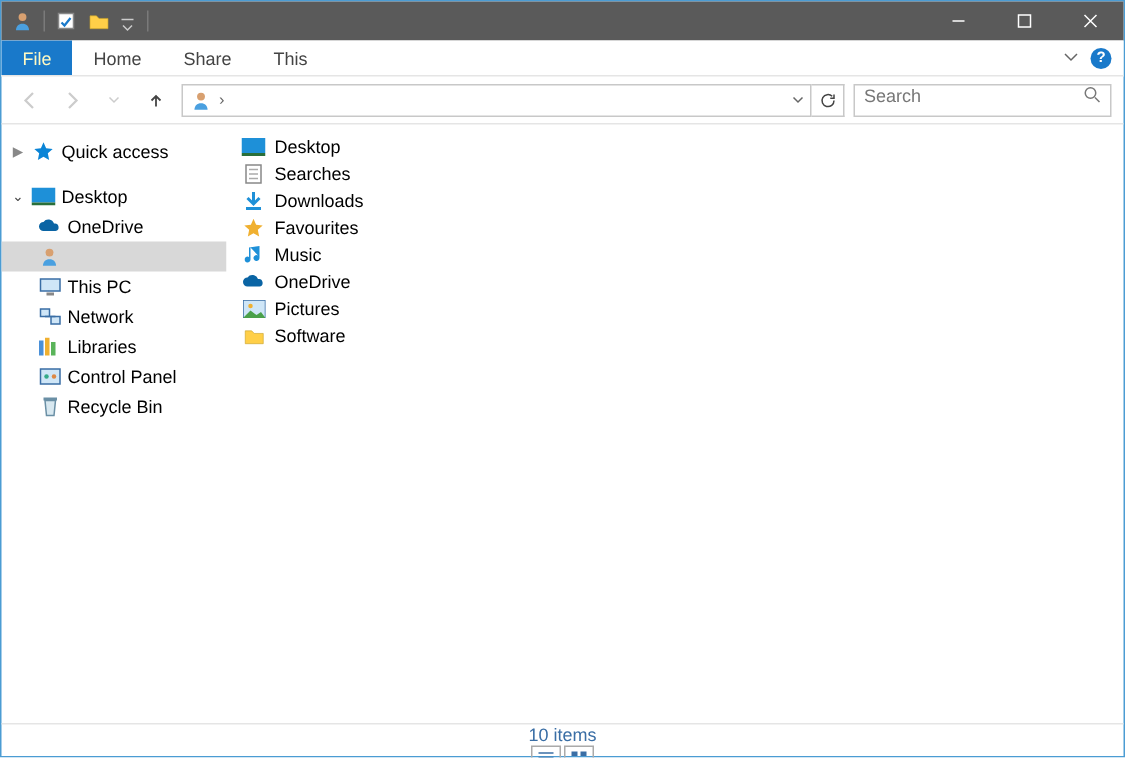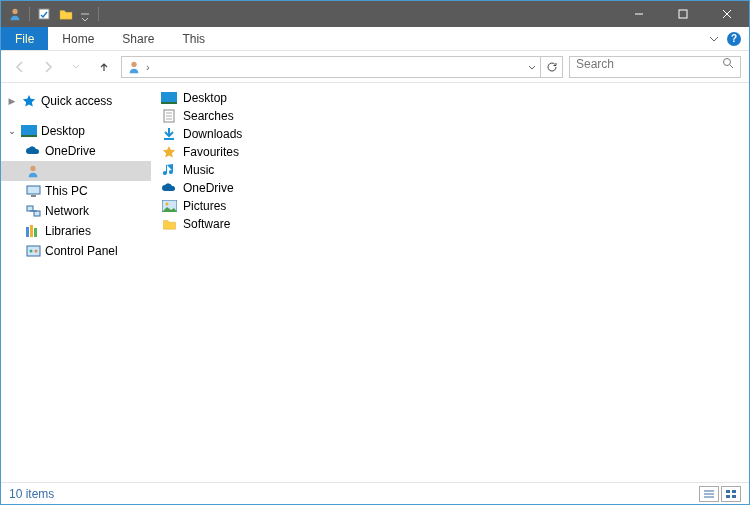--- a/index.html
+++ b/index.html
@@ -31,21 +31,21 @@
   .body { flex: 1; display: flex; min-height:0; }
   .navpane { width: 150px; padding-top: 8px; font-size: 12px; overflow:hidden; }
   .tree-group { margin-bottom: 10px; }
   .tree-item { display: flex; align-items: center; height: 20px; padding-left: 6px; gap: 4px; white-space:nowrap; overflow:hidden;}
   .tree-item.indent1 { padding-left: 24px; }
   .tree-item.selected { background: #d8d8d8; }
   .tree-item .exp { width: 10px; color:#888; font-size:9px; display:flex; justify-content:center;}
   .icon16 { width: 16px; height: 16px; display:flex; align-items:center; justify-content:center; flex-shrink:0;}
   .content { flex: 1; padding: 6px 0 0 10px; font-size: 12px; }
   .file-item { display:flex; align-items:center; height:18px; gap:6px; }
-  .statusbar { height: 22px; border-top: 1px solid #e5e5e5; display: flex; align-items: center; padding: 0 8px; font-size: 12px; color:#3a6ea5;}
+  .statusbar { height: 22px; border-top: 1px solid #e5e5e5; display: flex; align-items: center; padding: 0 8px; font-size: 12px; color:#3a6ea5;flex-direction:column;}
   .statusbar .spacer { flex:1; }
   .view-toggle { display:flex; gap:2px; }
   .view-btn { width:20px; height:16px; border:1px solid #aaa; display:flex; align-items:center; justify-content:center; }
   
   .folder-svg { fill:#ffcf48; stroke:#caa22a; stroke-width:.5; }
   .star-svg { fill:#0a84d6; }
 </style>
 </head>
 <body>
 
@@ -237,20 +237,29 @@
         <div class="tree-item indent1">
           <span class="icon16">
               <svg width="15" height="13" viewBox="0 0 15 13">
                 <rect x="1" y="1" width="13" height="10" fill="#cfe6f7" stroke="#3a6ea5"></rect>
                 <circle cx="5" cy="6" r="1.5" fill="#3a8"></circle>
                 <circle cx="10" cy="6" r="1.5" fill="#d84"></circle>
               </svg>
             </span>
           <span>Control Panel</span>
         </div>
+        <div class="tree-item indent1">
+          <span class="icon16">
+              <svg width="13" height="14" viewBox="0 0 13 14">
+                <path d="M3 3h7l-1 10H4z" fill="#d8e8f0" stroke="#6a8fa5"></path>
+                <rect x="2" y="1" width="9" height="2" fill="#6a8fa5"></rect>
+              </svg>
+            </span>
+          <span>Recycle Bin</span>
+        </div>
       </div>
     </div>
 
     <div class="content">
       <div class="file-item">
         <span class="icon16">
             <svg width="16" height="12" viewBox="0 0 16 12">
               <rect width="16" height="10" fill="#1e90d8"></rect>
               <rect y="10" width="16" height="2" fill="#2a6f3a"></rect>
             </svg>

